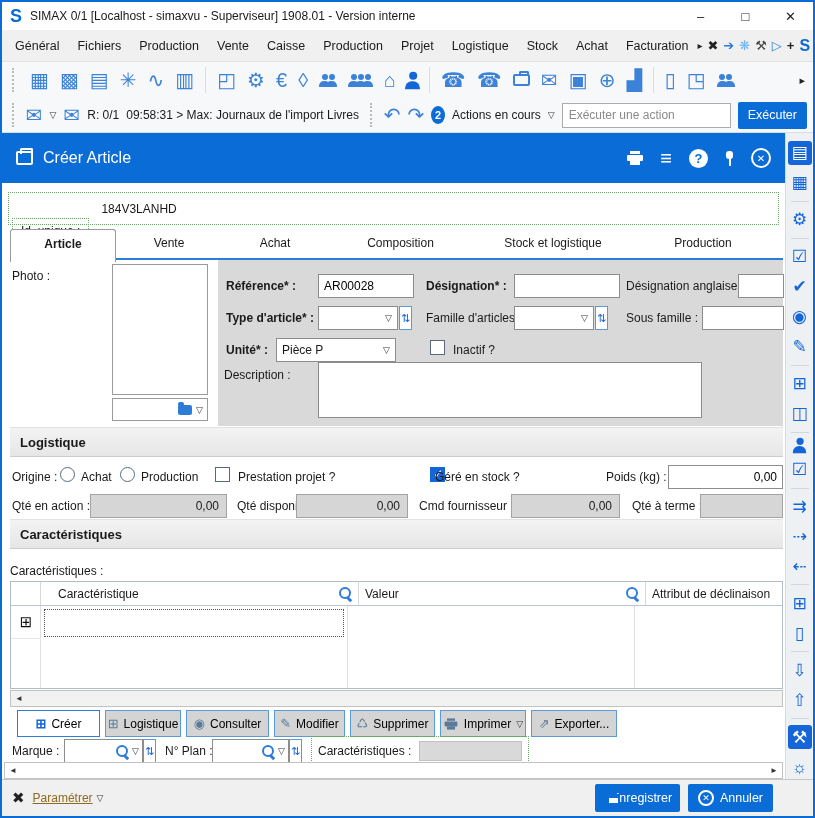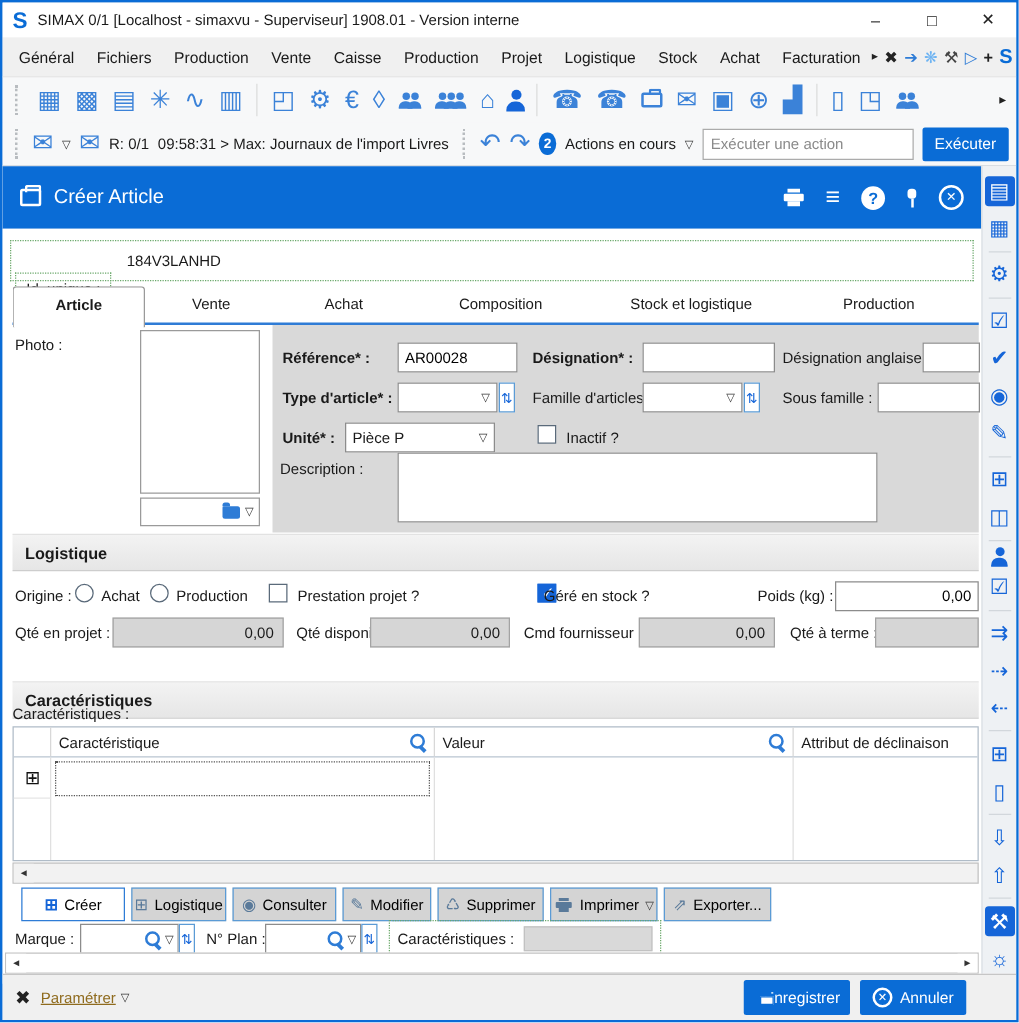--- a/index.html
+++ b/index.html
@@ -334,39 +334,39 @@
     <span class="abs lbl" style="top:287px;left:79px;">Achat</span>
     <span class="abs radio" style="top:284px;left:118px;"></span>
     <span class="abs lbl" style="top:287px;left:139px;">Production</span>
     <span class="abs cb" style="top:284px;left:213px;"></span>
     <span class="abs lbl" style="top:287px;left:236px;">Prestation projet ?</span>
     <span class="abs cb on" style="top:284px;left:410px;"></span>
     <span class="abs lbl" style="top:287px;left:433px;">Géré en stock ?</span>
     <span class="abs lbl" style="top:287px;left:604px;">Poids (kg) :</span>
     <input class="abs inp" style="top: 282px; left: 666px; right: 2px; text-align: right;" value="0,00">
 
-    <span class="abs lbl" style="top:316px;left:10px;">Qté en projet :</span>
+    <span class="abs lbl" style="top:316px;left:10px;">Qté en action :</span>
     <span class="abs dis" style="top:311px;left:88px;width:137px;">0,00</span>
     <span class="abs lbl" style="top:316px;left:235px;">Qté disponible :</span>
     <span class="abs dis" style="top:311px;left:294px;width:112px;">0,00</span>
     <span class="abs lbl" style="top:316px;left:417px;">Cmd fournisseur :</span>
     <span class="abs dis" style="top:311px;left:509px;width:109px;">0,00</span>
     <span class="abs lbl" style="top:316px;left:630px;">Qté à terme :</span>
     <span class="abs dis" style="top:311px;left:698px;right:2px;"></span>
 
     
-    <div class="sect" style="top:362px;">
+    <div class="sect" style="top:336px;">
         <span>Caractéristiques</span>
       </div>
     <span class="abs lbl" style="top:381px;left:8px;">Caractéristiques :</span>
 
     <div class="tbl">
       <div class="tblhead">
         <span class="thc" style="width:30px;"></span>
-        <span class="thc" style="width:307px;">
+        <span class="thc" style="width:307px;margin-left:11px;">
             <span>Caractéristique</span>
             <span class="mag"></span>
           </span>
         <span class="thc" style="width:287px;">
             <span>Valeur</span>
             <span class="mag"></span>
           </span>
         <span class="thc" style="flex:1;border-right:none;">
             <span>Attribut de déclinaison</span>
           </span>

